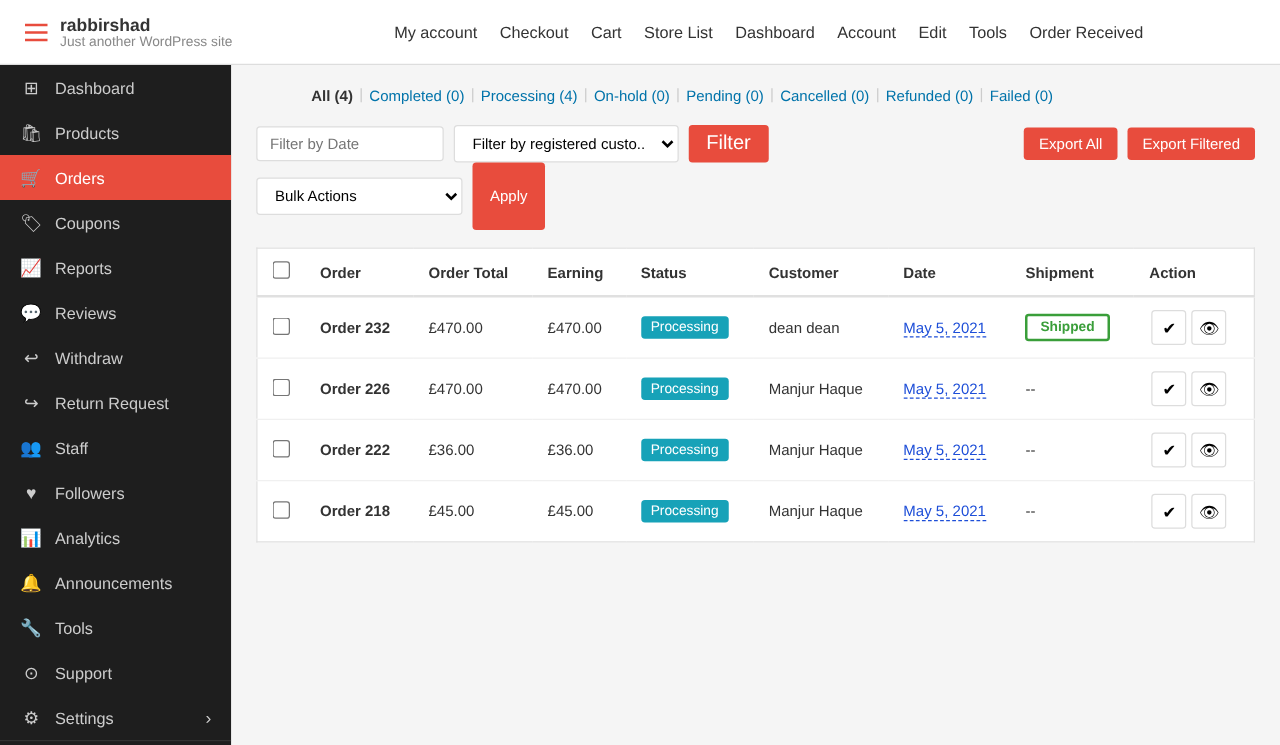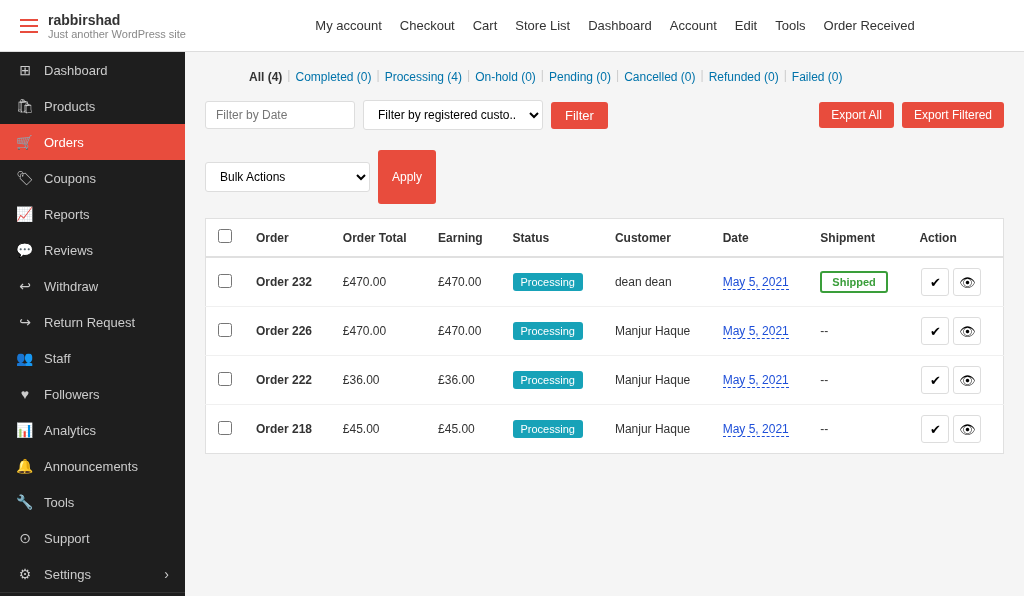--- a/index.html
+++ b/index.html
@@ -29,24 +29,24 @@
     
     .main { flex: 1; padding: 16px 20px; background: #f5f5f5; }
 
     
     .filter-tabs { display: flex; gap: 4px; margin-bottom: 14px; flex-wrap: wrap; font-size: 12px; }
     .filter-tab { color: #0073aa; text-decoration: none; cursor: pointer; padding: 2px 0; }
     .filter-tab.active { color: #333; font-weight: 600; margin-left: 44px; }
     .filter-tab-sep { color: #ccc; margin: 0 1px; }
 
     
-    .filter-row { display: flex; align-items: center; gap: 8px; margin-bottom: 20px; justify-content: center; }
+    .filter-row { display: flex; align-items: center; gap: 8px; margin-bottom: 0; justify-content: center; }
     .filter-input { padding: 6px 10px; border: 1px solid #ddd; border-radius: 3px; font-size: 12px; background: #fff; width: 150px; }
     .filter-select { padding: 6px 10px; border: 1px solid #ddd; border-radius: 3px; font-size: 12px; background: #fff; width: 180px; }
-    .filter-btn { padding: 6px 14px; background: #e84c3d; color: #fff; border: none; border-radius: 3px; cursor: pointer; font-size: 13px; }
+    .filter-btn { padding: 6px 14px; background: #e84c3d; color: #fff; border: none; border-radius: 3px; cursor: pointer; font-size: 16px; }
     .export-group { margin-left: auto; display: flex; gap: 8px; }
     .export-btn { padding: 6px 12px; background: #e84c3d; color: #fff; border: none; border-radius: 3px; cursor: pointer; font-size: 12px; }
 
     
     .bulk-row { display: flex; align-items: center; gap: 8px; margin-bottom: 14px; }
     .bulk-select { padding: 6px 10px; border: 1px solid #ddd; border-radius: 3px; font-size: 12px; background: #fff; width: 165px; }
     .bulk-apply { padding: 20px 14px; background: #e84c3d; color: #fff; border: none; border-radius: 3px; cursor: pointer; font-size: 12px; }
 
     
     .orders-table { width: 100%; border-collapse: collapse; background: #fff; border: 1px solid #e0e0e0; font-size: 12px; }

